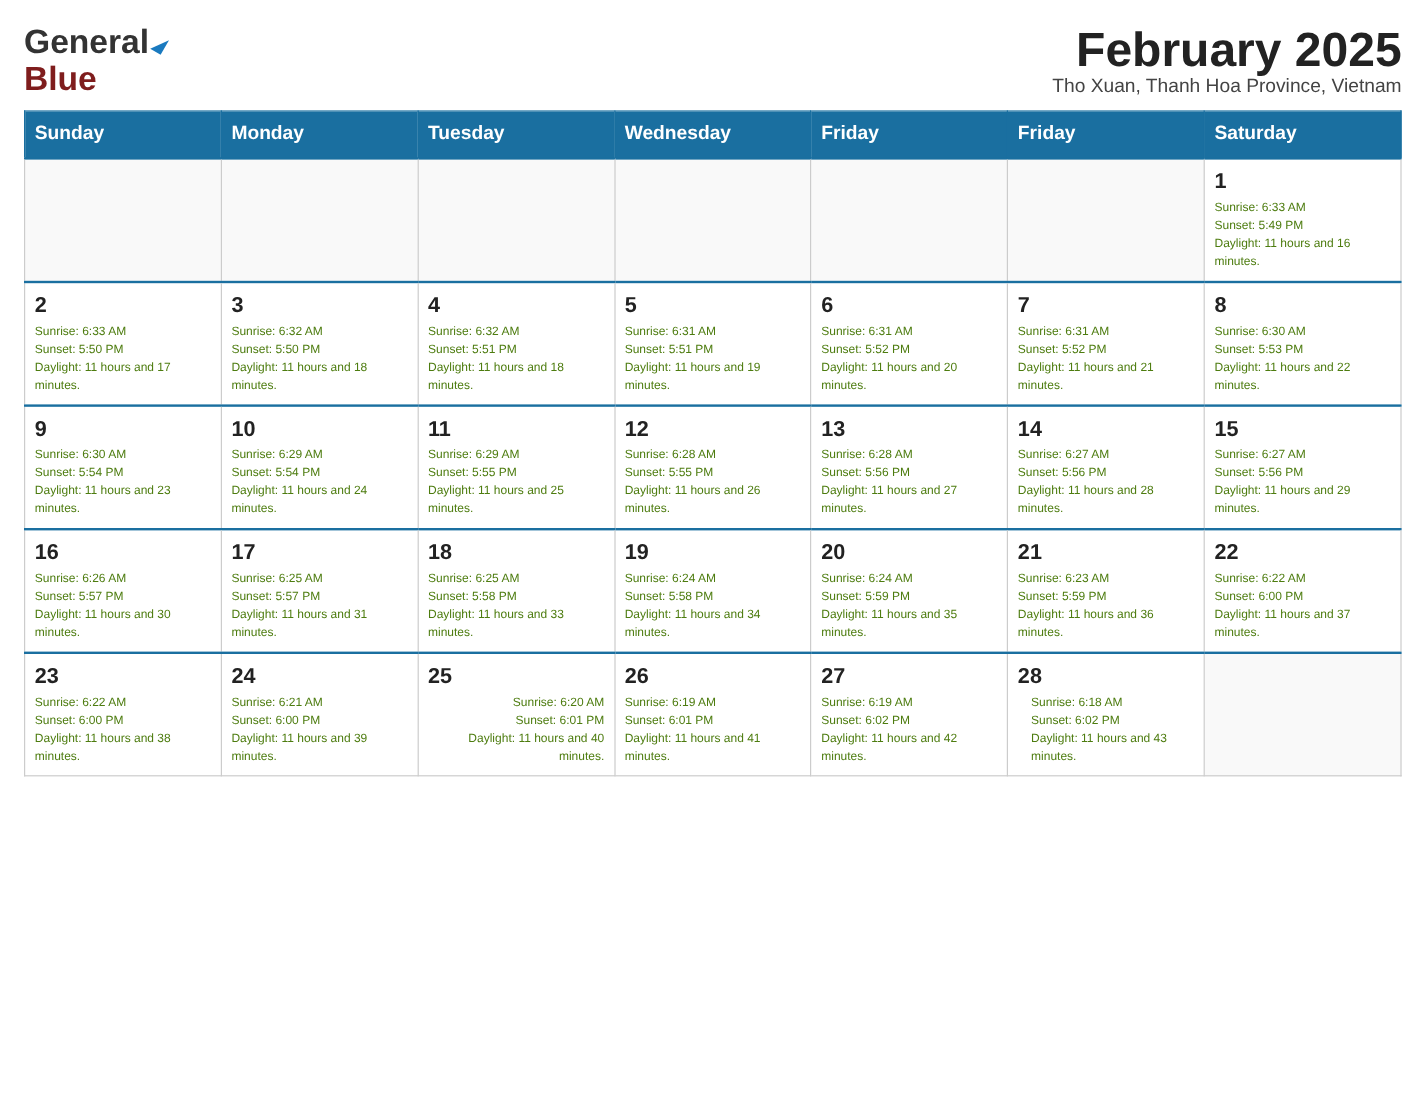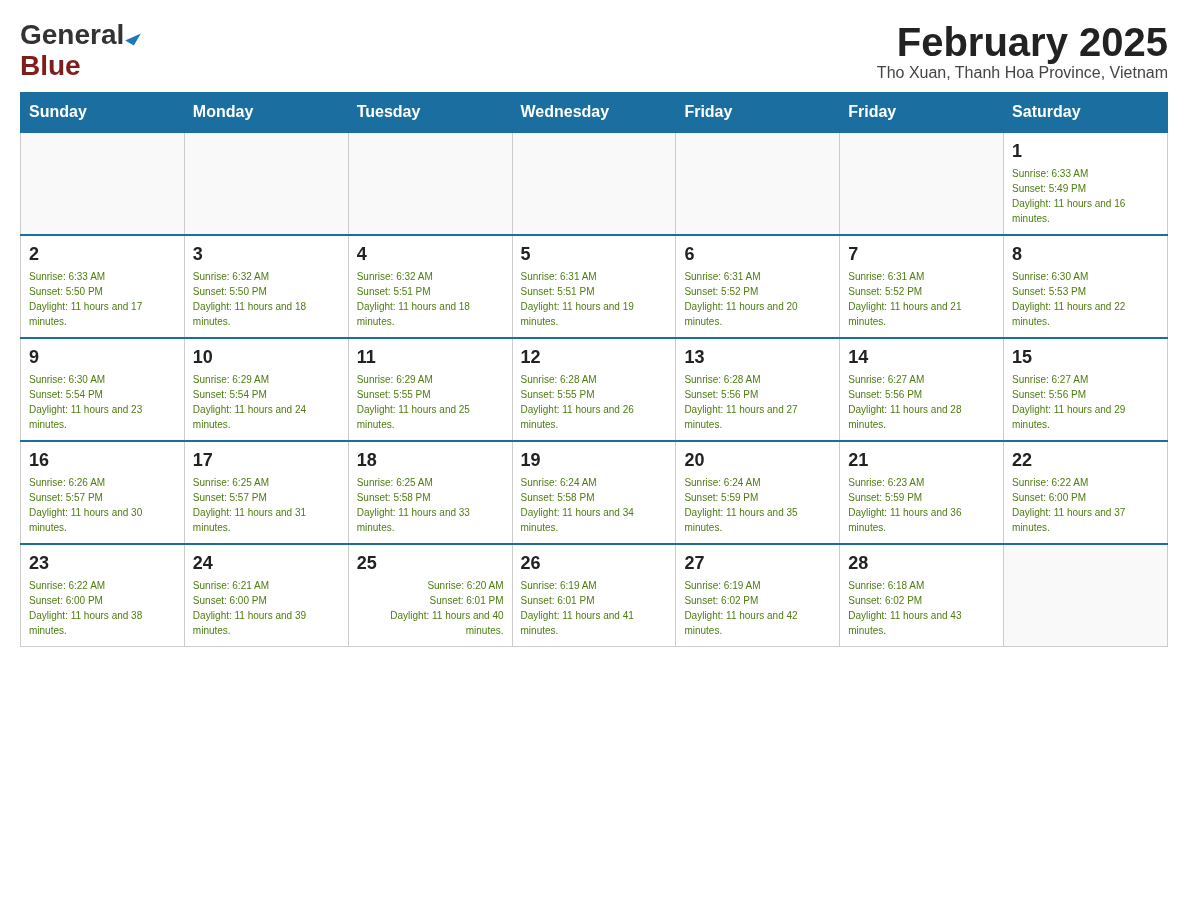--- a/index.html
+++ b/index.html
@@ -293,20 +293,20 @@
 Daylight: 11 hours and 41 minutes.</div>
         </td>
         <td>
           <div class="day-number">27</div>
           <div class="day-info" style="white-space: pre-line;">Sunrise: 6:19 AM
 Sunset: 6:02 PM
 Daylight: 11 hours and 42 minutes.</div>
         </td>
         <td>
           <div class="day-number">28</div>
-          <div class="day-info" style="white-space: pre-line;">Sunrise: 6:18 AM
+          <div class="day-info" style="white-space: pre-line; margin-left: 11px;">Sunrise: 6:18 AM
 Sunset: 6:02 PM
 Daylight: 11 hours and 43 minutes.</div>
         </td>
         <td class="empty"></td>
       </tr>
     </tbody>
 </table>
 
 </body></html>

